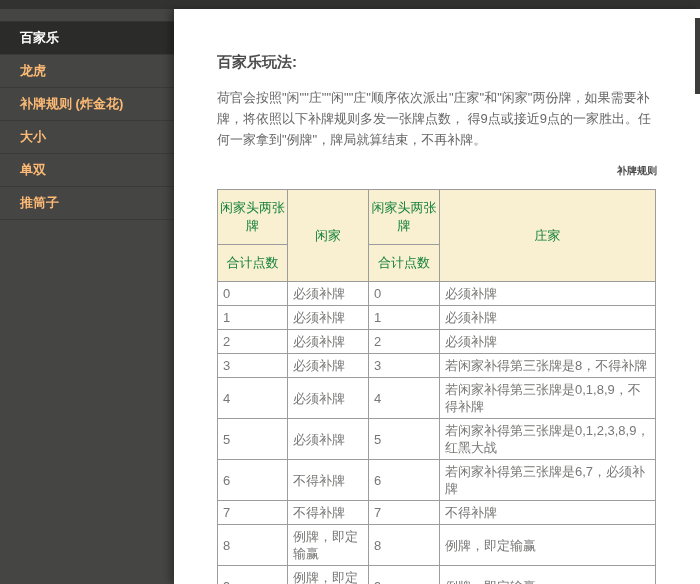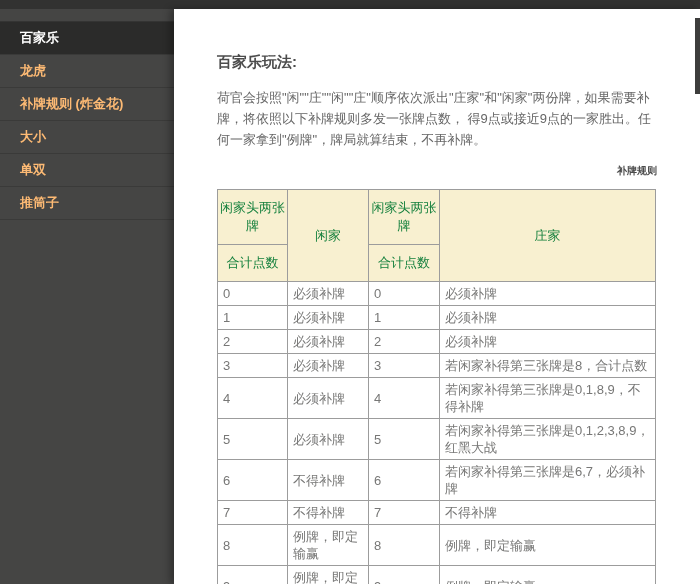--- a/index.html
+++ b/index.html
@@ -154,21 +154,21 @@
             <tr>
               <td>2</td>
               <td>必须补牌</td>
               <td>2</td>
               <td>必须补牌</td>
             </tr>
             <tr>
               <td>3</td>
               <td>必须补牌</td>
               <td>3</td>
-              <td>若闲家补得第三张牌是8，合计点数</td>
+              <td>若闲家补得第三张牌是8，不得补牌</td>
             </tr>
             <tr>
               <td>4</td>
               <td>必须补牌</td>
               <td>4</td>
               <td>若闲家补得第三张牌是0,1,8,9，不得补牌</td>
             </tr>
             <tr>
               <td>5</td>
               <td>必须补牌</td>

